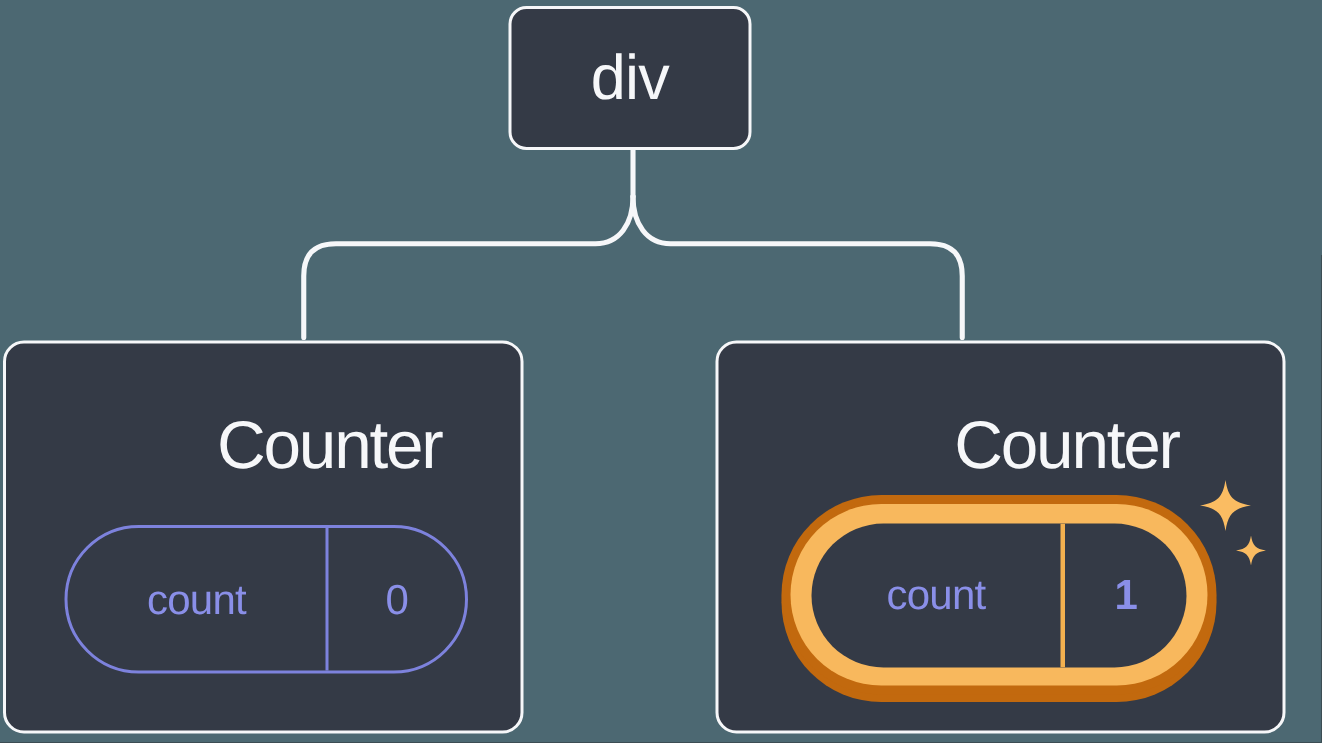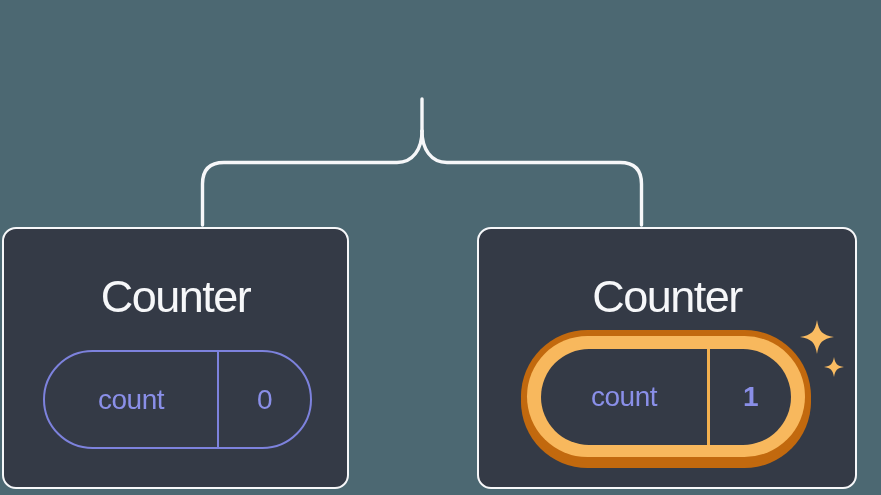--- a/index.html
+++ b/index.html
@@ -49,20 +49,21 @@
     top:227px;height:262px;border-radius:14px;
   }
   .counter-node.left{left:2px;width:347px;}
   .counter-node.right{left:477px;width:380px;}
   .counter-title{
     position:absolute;top:45px;left:0;width:100%;
     text-align:center;
     color:var(--text-light);
     font-size:45px;line-height:1;
     letter-spacing:-1.5px;
+    padding-left:44px;
   }
   .state-pill{
     position:absolute;
     left:39px;top:121px;width:269px;height:99px;
     border:2px solid var(--pill-stroke-purple);
     border-radius:60px;
     box-sizing:border-box;
     display:flex;align-items:stretch;
   }
   .state-pill .state-key{
@@ -115,20 +116,23 @@
 <div class="stage">
 
   <svg class="connectors" width="881" height="495" viewBox="0 0 881 495">
     <g fill="none" stroke="#f6f7f9" stroke-width="3.4" stroke-linecap="round">
       <path d="M422 99 L422 131"></path>
       <path d="M422 131 C422 149 413 162.5 397 162.5 L224 162.5 C209 162.5 202.5 170 202.5 184 L202.5 225"></path>
       <path d="M422 131 C422 149 431 162.5 447 162.5 L620 162.5 C635 162.5 641.5 170 641.5 184 L641.5 225"></path>
     </g>
   </svg>
 
+  <div class="node root-node">
+    <span class="root-label">div</span>
+  </div>
 
   <div class="node counter-node left">
     <div class="counter-title">Counter</div>
     <div class="state-pill">
       <div class="state-key">
         <span class="state-text">count</span>
       </div>
       <div class="state-value">
         <span class="state-text">0</span>
       </div>

